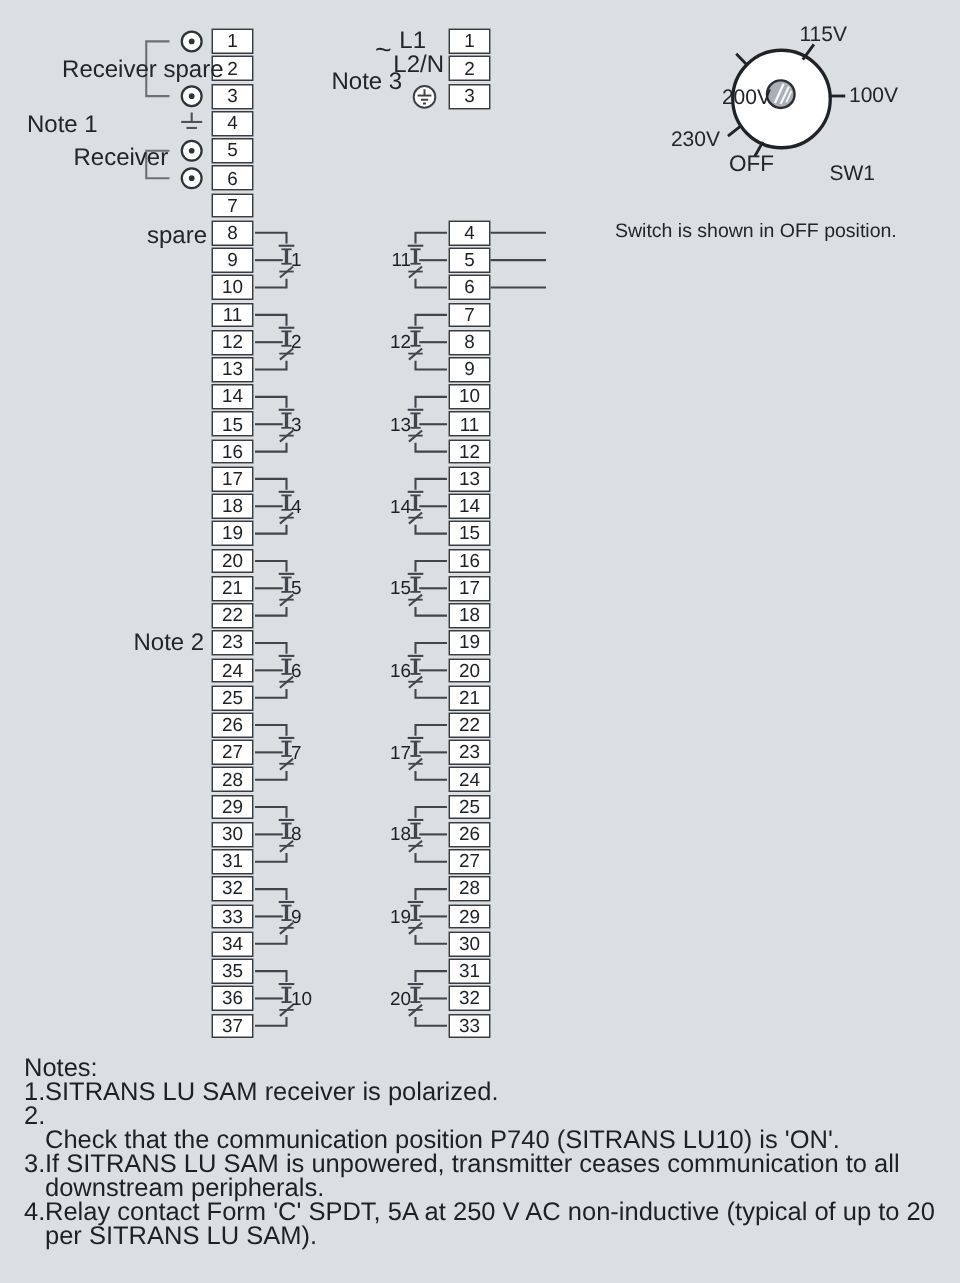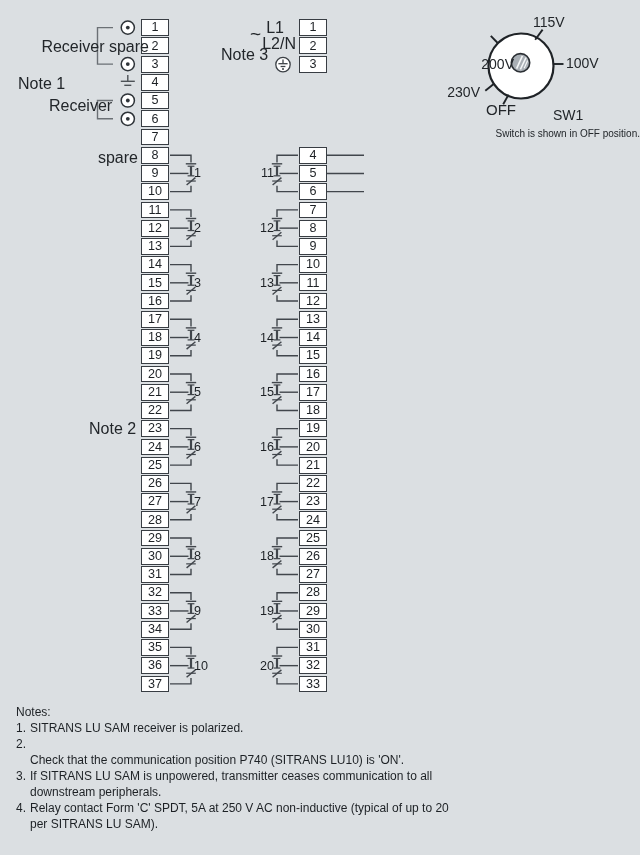--- a/index.html
+++ b/index.html
@@ -14,22 +14,22 @@
     position:absolute;height:16.9px;width:28px;
     background:#ffffff;border:1.4px solid #383d43;box-sizing:border-box;
     display:flex;align-items:center;justify-content:center;
     font-size:12.6px;line-height:1;color:#1d2125;
   }
   .lbl{position:absolute;white-space:nowrap;font-size:16px;color:#22262a;}
   .relay-num{position:absolute;white-space:nowrap;font-size:12.6px;color:#1d2125;}
   .sw-lbl{font-size:14px;}
   .ac-sym{font-size:19px;line-height:1;}
   .power-desc{line-height:15.9px;}
-  .sw-caption{width:230px;text-align:right;line-height:16.6px;font-size:10px;}
-  #notes{position:absolute;left:16px;top:704px;font-size:12px;line-height:16px;color:#1d2125;}
+  .sw-caption{width:230px;text-align:left;line-height:16.6px;font-size:13px;margin-top:20px;}
+  #notes{position:absolute;left:16px;top:704px;font-size:17px;line-height:16px;color:#1d2125;}
   .note-item{display:flex;}
   .note-num{width:14px;flex:none;}
 </style>
 </head>
 <body>
 
 <div class="page">
 
   <svg id="gfx" xmlns="http://www.w3.org/2000/svg">
 

